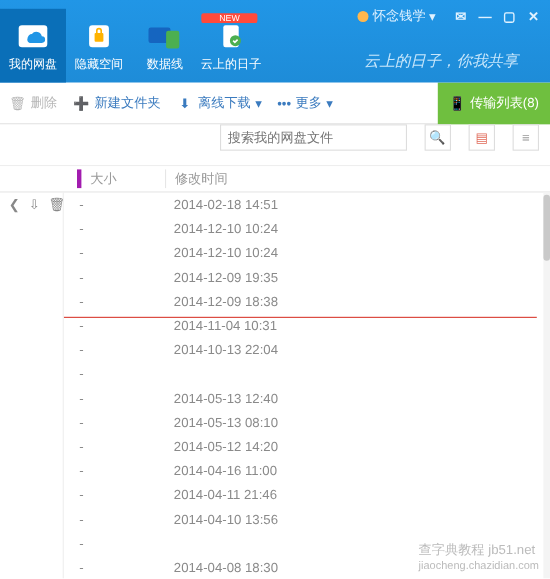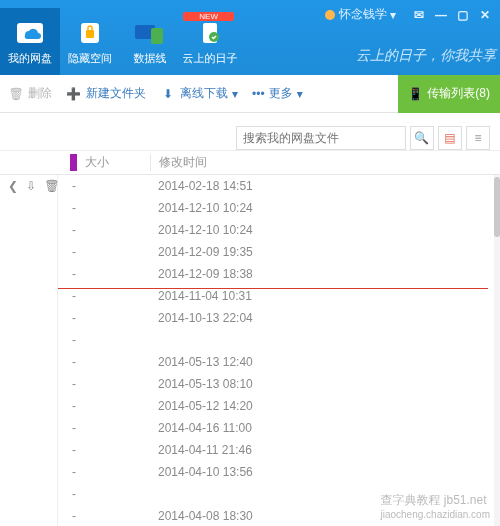--- a/index.html
+++ b/index.html
@@ -8,33 +8,33 @@
 .tabs{display:flex;align-items:flex-start;padding-top:8px}
 .tab{width:60px;height:67px;display:flex;flex-direction:column;align-items:center;justify-content:center;color:#cfe9fa;cursor:pointer;position:relative}
 .tab.active{background:#0a6fb8}
 .tab .ticon{width:34px;height:30px;display:flex;align-items:center;justify-content:center;margin-bottom:3px}
 .tab .tlabel{font-size:11px;color:#fff}
 .badge-new{position:absolute;top:4px;right:6px;background:#ff4a3b;color:#fff;font-size:8px;padding:0 16px;border-radius:2px}
 .header-right{position:absolute;right:8px;top:6px;display:flex;align-items:center;color:#dff1ff;gap:10px}
 .user{display:flex;align-items:center;gap:3px;font-size:11px}
 .winbtns{display:flex;gap:8px;margin-left:6px}
 .winbtn{width:14px;height:14px;display:flex;align-items:center;justify-content:center;color:#dff1ff;font-weight:bold;cursor:pointer}
-.slogan{position:absolute;right:4px;bottom:10px;color:#c9e7fb;font-style:italic;font-size:14px;font-family:"KaiTi",serif}
+.slogan{position:absolute;right:29px;bottom:10px;color:#c9e7fb;font-style:italic;font-size:14px;font-family:"KaiTi",serif}
 .toolbar{height:38px;border-bottom:1px solid #e3e3e3;display:flex;align-items:center;padding:0 8px;gap:14px;color:#3b7bbf}
 .tbtn{display:flex;align-items:center;gap:4px;cursor:pointer;font-size:12px}
 .tbtn .ico{width:16px;height:16px;display:flex;align-items:center;justify-content:center}
 .tbtn.muted{color:#b6b6b6}
 .spacer{flex:1}
 .transfer{background:#6fbf3f;color:#fff;height:38px;display:flex;align-items:center;padding:0 10px;margin-right:-8px;cursor:pointer}
-.searchbar{height:38px;display:flex;align-items:flex-end;justify-content:flex-end;padding:0 10px;gap:4px;border-bottom:1px solid #eee}
+.searchbar{height:38px;display:flex;align-items:flex-start;justify-content:flex-end;padding:0 10px;gap:16px;border-bottom:1px solid #eee}
 .search{width:170px;height:24px;border:1px solid #ddd;padding:0 6px;color:#999}
 .sbtn{width:24px;height:24px;border:1px solid #ddd;display:flex;align-items:center;justify-content:center;color:#999;cursor:pointer}
 .cols{height:24px;border-bottom:1px solid #e6e6e6;display:flex;align-items:center;color:#999;font-size:12px}
 .cols .c1{width:70px;padding-left:10px}
-.cols .c2{width:80px;border-left:7px solid #a21caf;padding-left:8px}
+.cols .c2{width:80px;border-left:4px solid #a21caf;padding-left:8px}
 .cols .c3{border-left:1px solid #e6e6e6;padding-left:8px}
 .content{display:flex;height:351px;position:relative}
 .sidebar{width:58px;border-right:1px solid #eee;padding-top:4px;display:flex;gap:8px;padding-left:8px;color:#888}
 .sidebar span{cursor:pointer}
 .list{flex:1;overflow:hidden;position:relative}
 .row{height:22px;display:flex;align-items:center;color:#8a8a8a}
 .row .c1{width:92px;padding-left:14px}
 .row .c2{padding-left:8px}
 .redline{position:absolute;left:0;right:6px;height:1px;background:#d93a2f;top:113px}
 .scrollbar{width:6px;background:#f4f4f4;position:relative}

